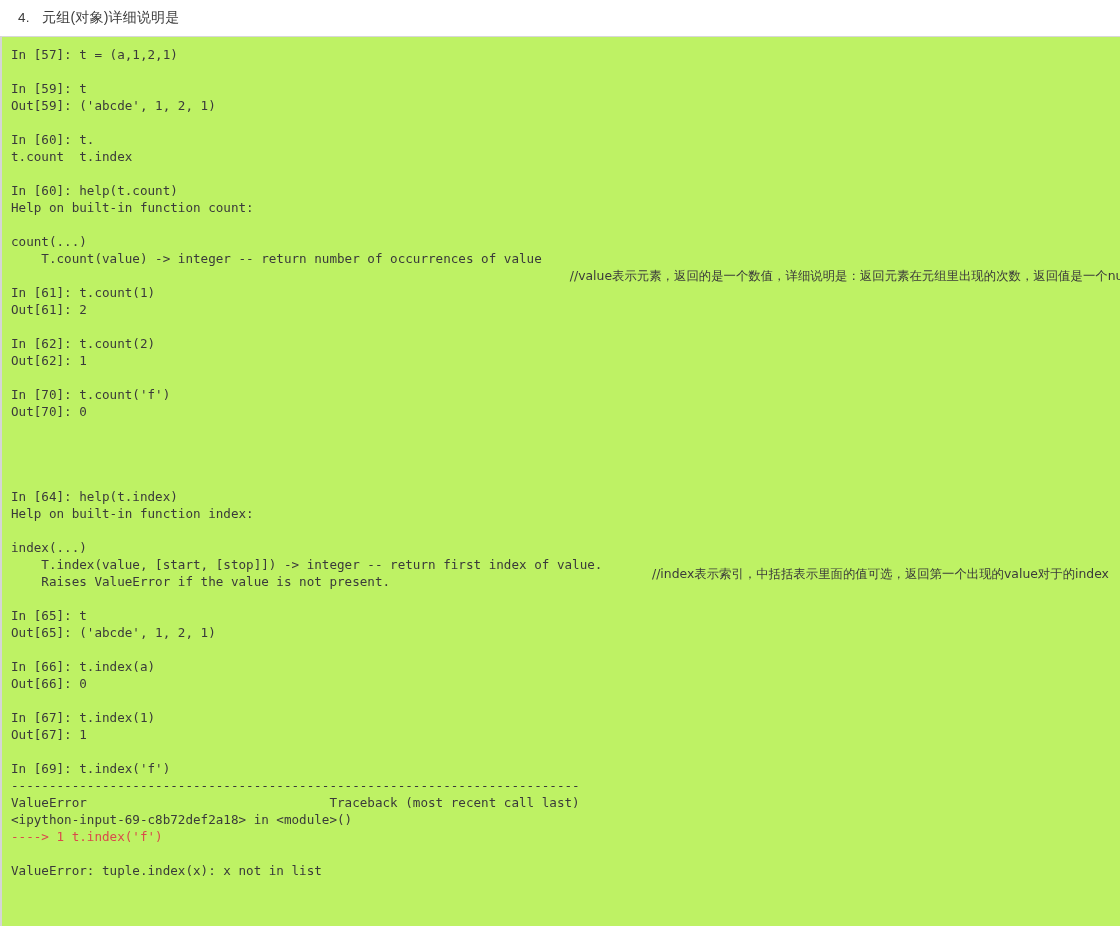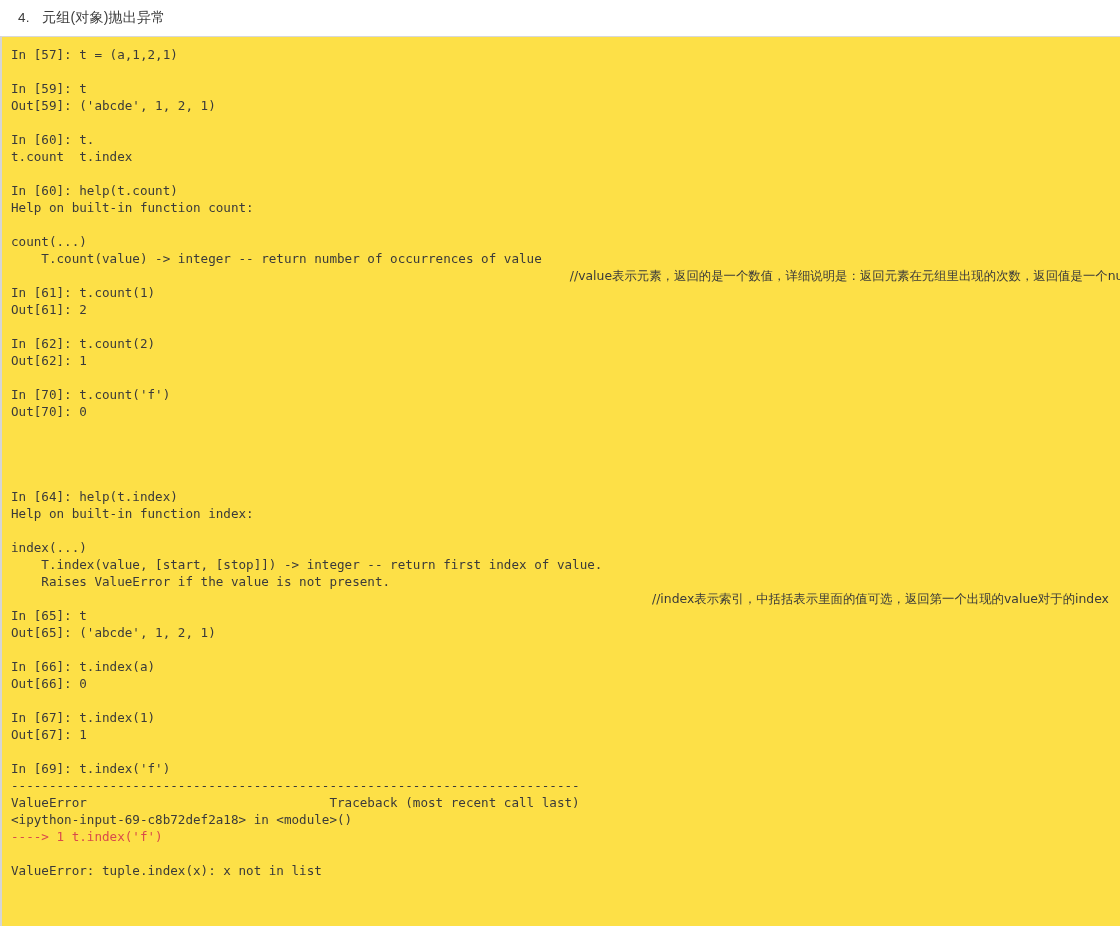--- a/index.html
+++ b/index.html
@@ -44,21 +44,21 @@
   }
 
   
   .code-block {
     position: relative;
     margin: 0;
     border-top: 1px solid #d8d8d8;
     border-left: 2px solid #d5d5d5;
     border-right: 0;
     border-bottom: 0;
-    background: #fde047;
+    background: #bef264;
     height: 890px;
     box-sizing: border-box;
     overflow: hidden;
   }
   .code-inner {
     position: relative;
     padding: 9px 0 0 9px;
     font-family: "DejaVu Sans Mono", "Liberation Mono", monospace;
     font-size: 12.6px;
     line-height: 17px;
@@ -93,27 +93,27 @@
     font-family: "DejaVu Sans", "Liberation Sans", sans-serif;
     font-size: 12.4px;
   }
 </style>
 </head>
 <body>
 
 <div class="heading-wrap">
   <div class="heading-line">
     <span class="heading-num">4.</span>
-    <span class="heading-text">元组(对象)抛出异常</span>
+    <span class="heading-text">元组(对象)详细说明是</span>
   </div>
 </div>
 
 <div class="code-block">
   <div class="code-inner" id="transcript"><div class="code-line">In [57]: t = (a,1,2,1)</div><div class="code-line blank">&nbsp;</div><div class="code-line">In [59]: t</div><div class="code-line">Out[59]: ('abcde', 1, 2, 1)</div><div class="code-line blank">&nbsp;</div><div class="code-line">In [60]: t.</div><div class="code-line">t.count  t.index</div><div class="code-line blank">&nbsp;</div><div class="code-line">In [60]: help(t.count)</div><div class="code-line">Help on built-in function count:</div><div class="code-line blank">&nbsp;</div><div class="code-line">count(...)</div><div class="code-line">    T.count(value) -&gt; integer -- return number of occurrences of value</div><div class="code-line blank">&nbsp;</div><div class="code-line">In [61]: t.count(1)</div><div class="code-line">Out[61]: 2</div><div class="code-line blank">&nbsp;</div><div class="code-line">In [62]: t.count(2)</div><div class="code-line">Out[62]: 1</div><div class="code-line blank">&nbsp;</div><div class="code-line">In [70]: t.count('f')</div><div class="code-line">Out[70]: 0</div><div class="code-line blank">&nbsp;</div><div class="code-line blank">&nbsp;</div><div class="code-line blank">&nbsp;</div><div class="code-line blank">&nbsp;</div><div class="code-line">In [64]: help(t.index)</div><div class="code-line">Help on built-in function index:</div><div class="code-line blank">&nbsp;</div><div class="code-line">index(...)</div><div class="code-line">    T.index(value, [start, [stop]]) -&gt; integer -- return first index of value.</div><div class="code-line">    Raises ValueError if the value is not present.</div><div class="code-line blank">&nbsp;</div><div class="code-line">In [65]: t</div><div class="code-line">Out[65]: ('abcde', 1, 2, 1)</div><div class="code-line blank">&nbsp;</div><div class="code-line">In [66]: t.index(a)</div><div class="code-line">Out[66]: 0</div><div class="code-line blank">&nbsp;</div><div class="code-line">In [67]: t.index(1)</div><div class="code-line">Out[67]: 1</div><div class="code-line blank">&nbsp;</div><div class="code-line">In [69]: t.index('f')</div><div class="code-line">---------------------------------------------------------------------------</div><div class="code-line">ValueError                                Traceback (most recent call last)</div><div class="code-line">&lt;ipython-input-69-c8b72def2a18&gt; in &lt;module&gt;()</div><div class="code-line err" style="color: rgb(217, 75, 75);">----&gt; 1 t.index('f')</div><div class="code-line blank">&nbsp;</div><div class="code-line">ValueError: tuple.index(x): x not in list</div></div>
 
   <div class="annotation a-count" id="ann-count" style="top: 213px;">
     <span class="cn">//value表示元素，返回的是一个数值，详细说明是：返回元素在元组里出现的次数，返回值是一个number</span>
   </div>
 
-  <div class="annotation a-index" id="ann-index" style="top: 519px;">
+  <div class="annotation a-index" id="ann-index" style="top: 494px;">
     <div><span class="cn">//index表示索引，中括括表示里面的值可选，返回第一个出现的value对于的index</span></div>
   </div>
 </div>
 
 </body></html>

